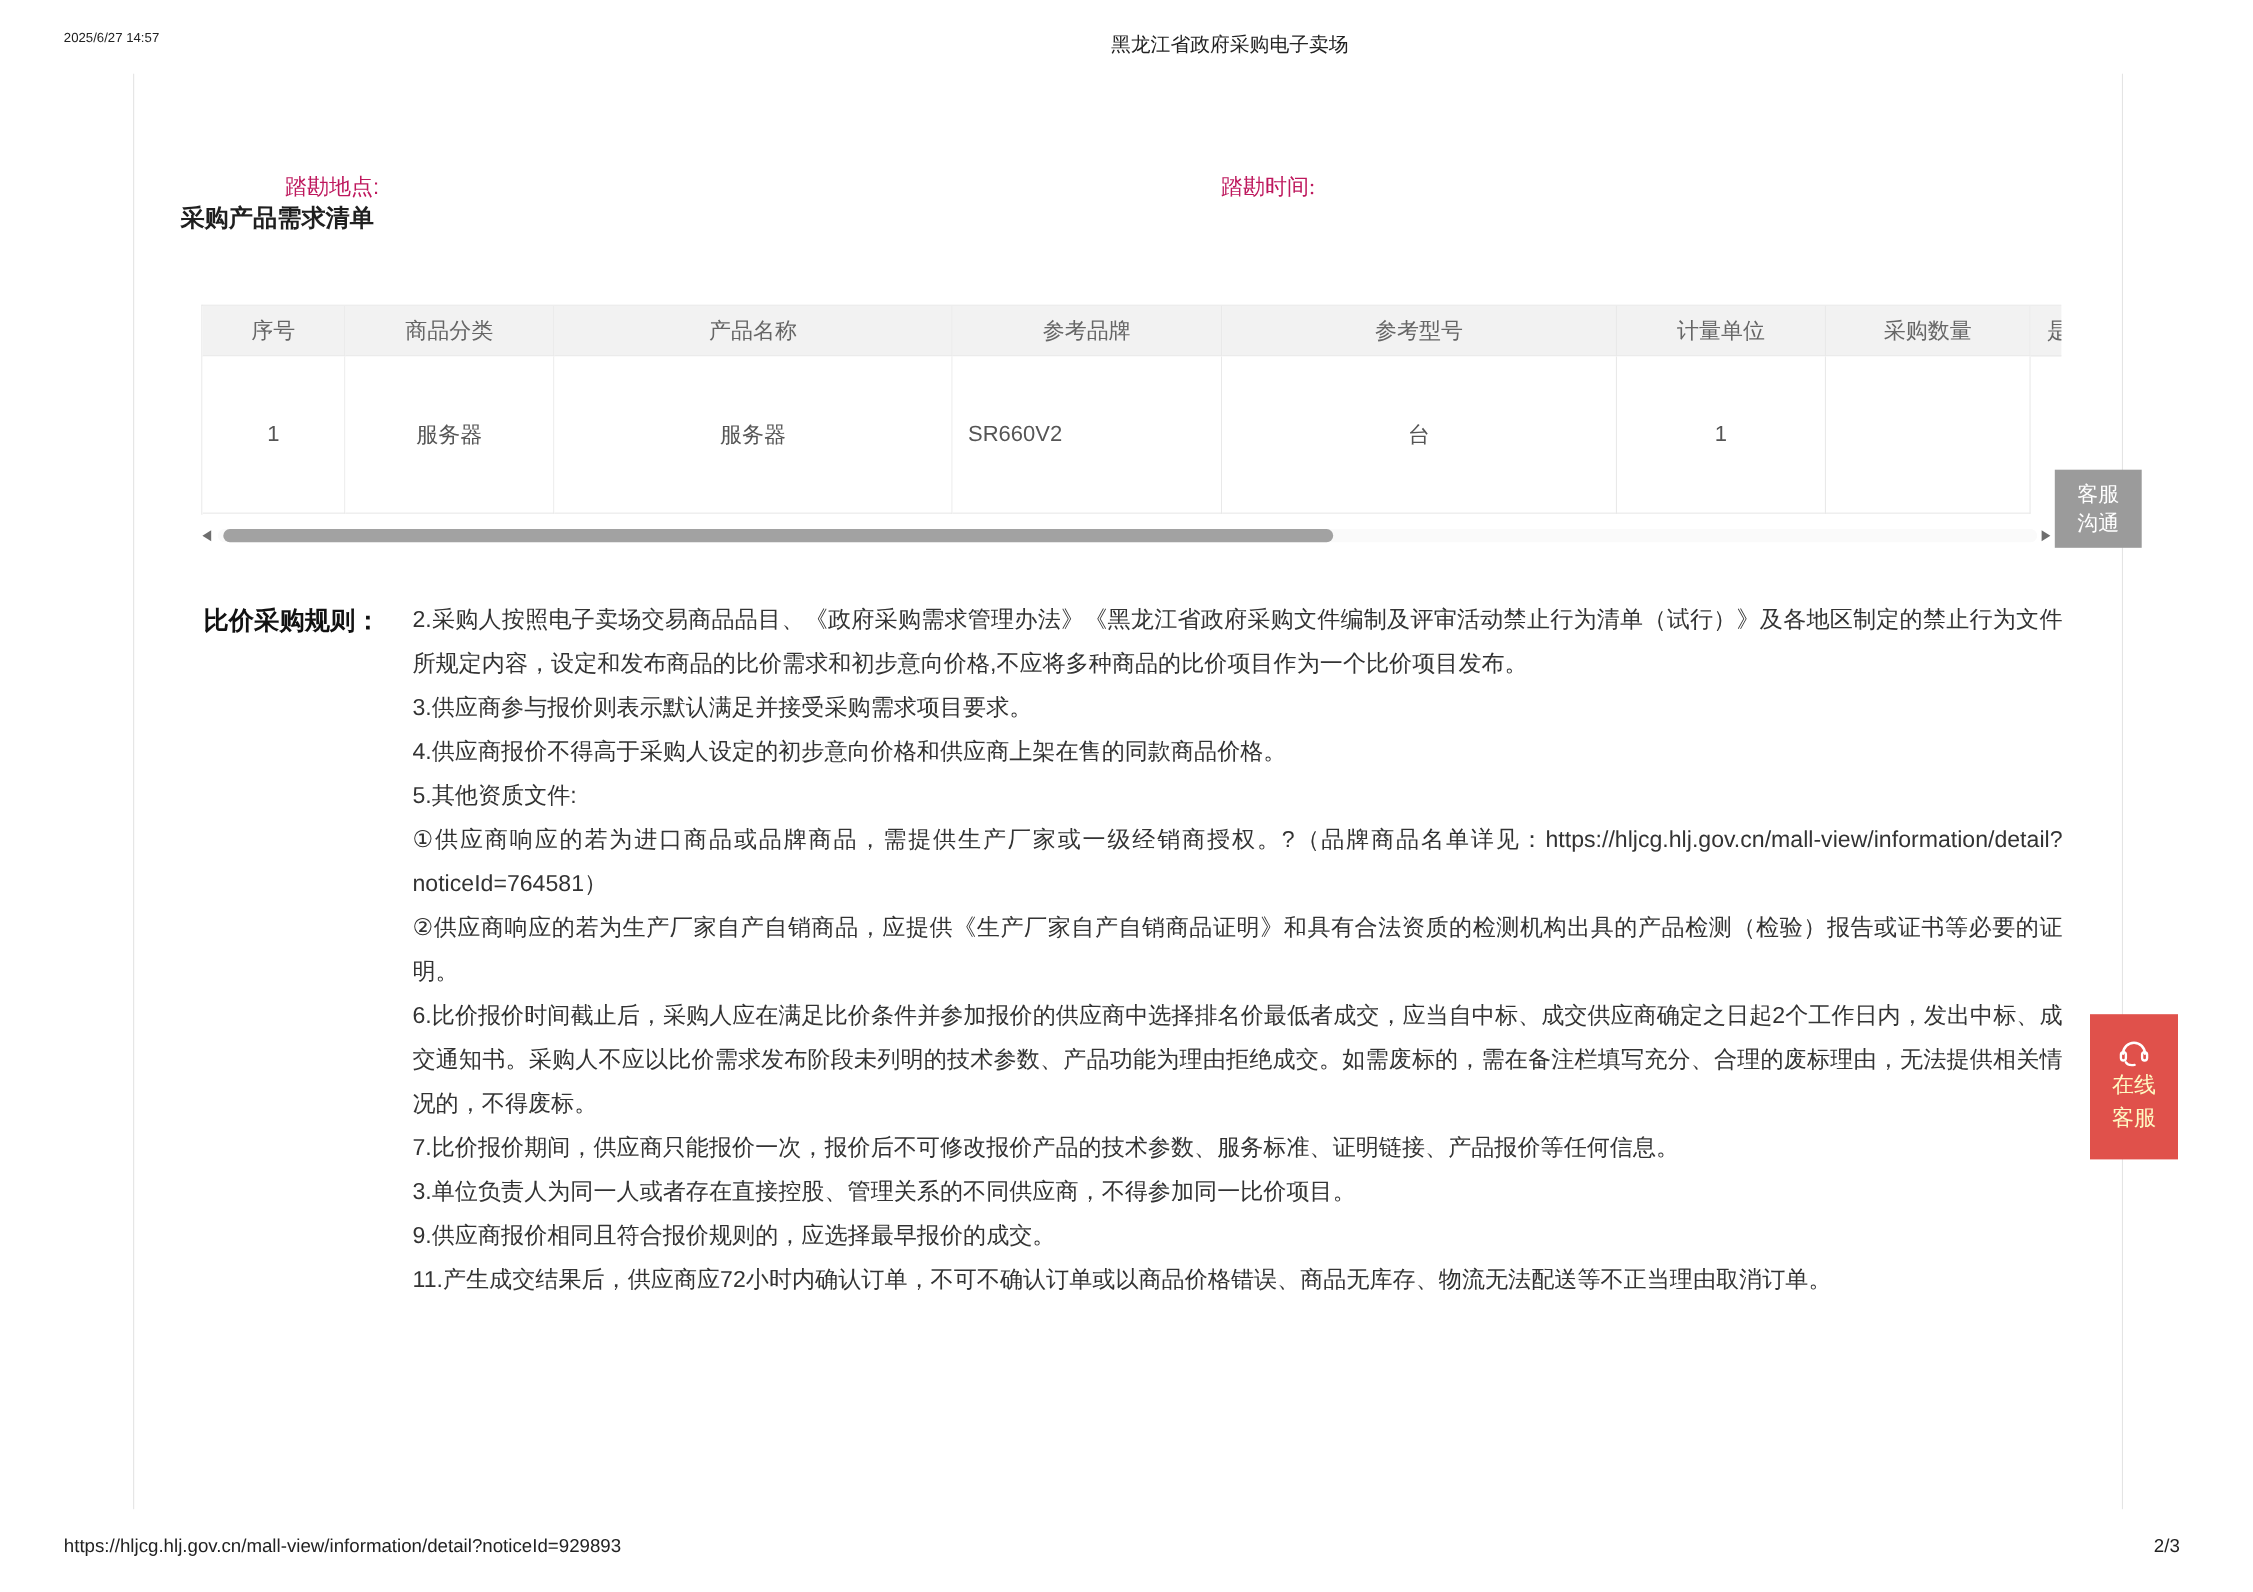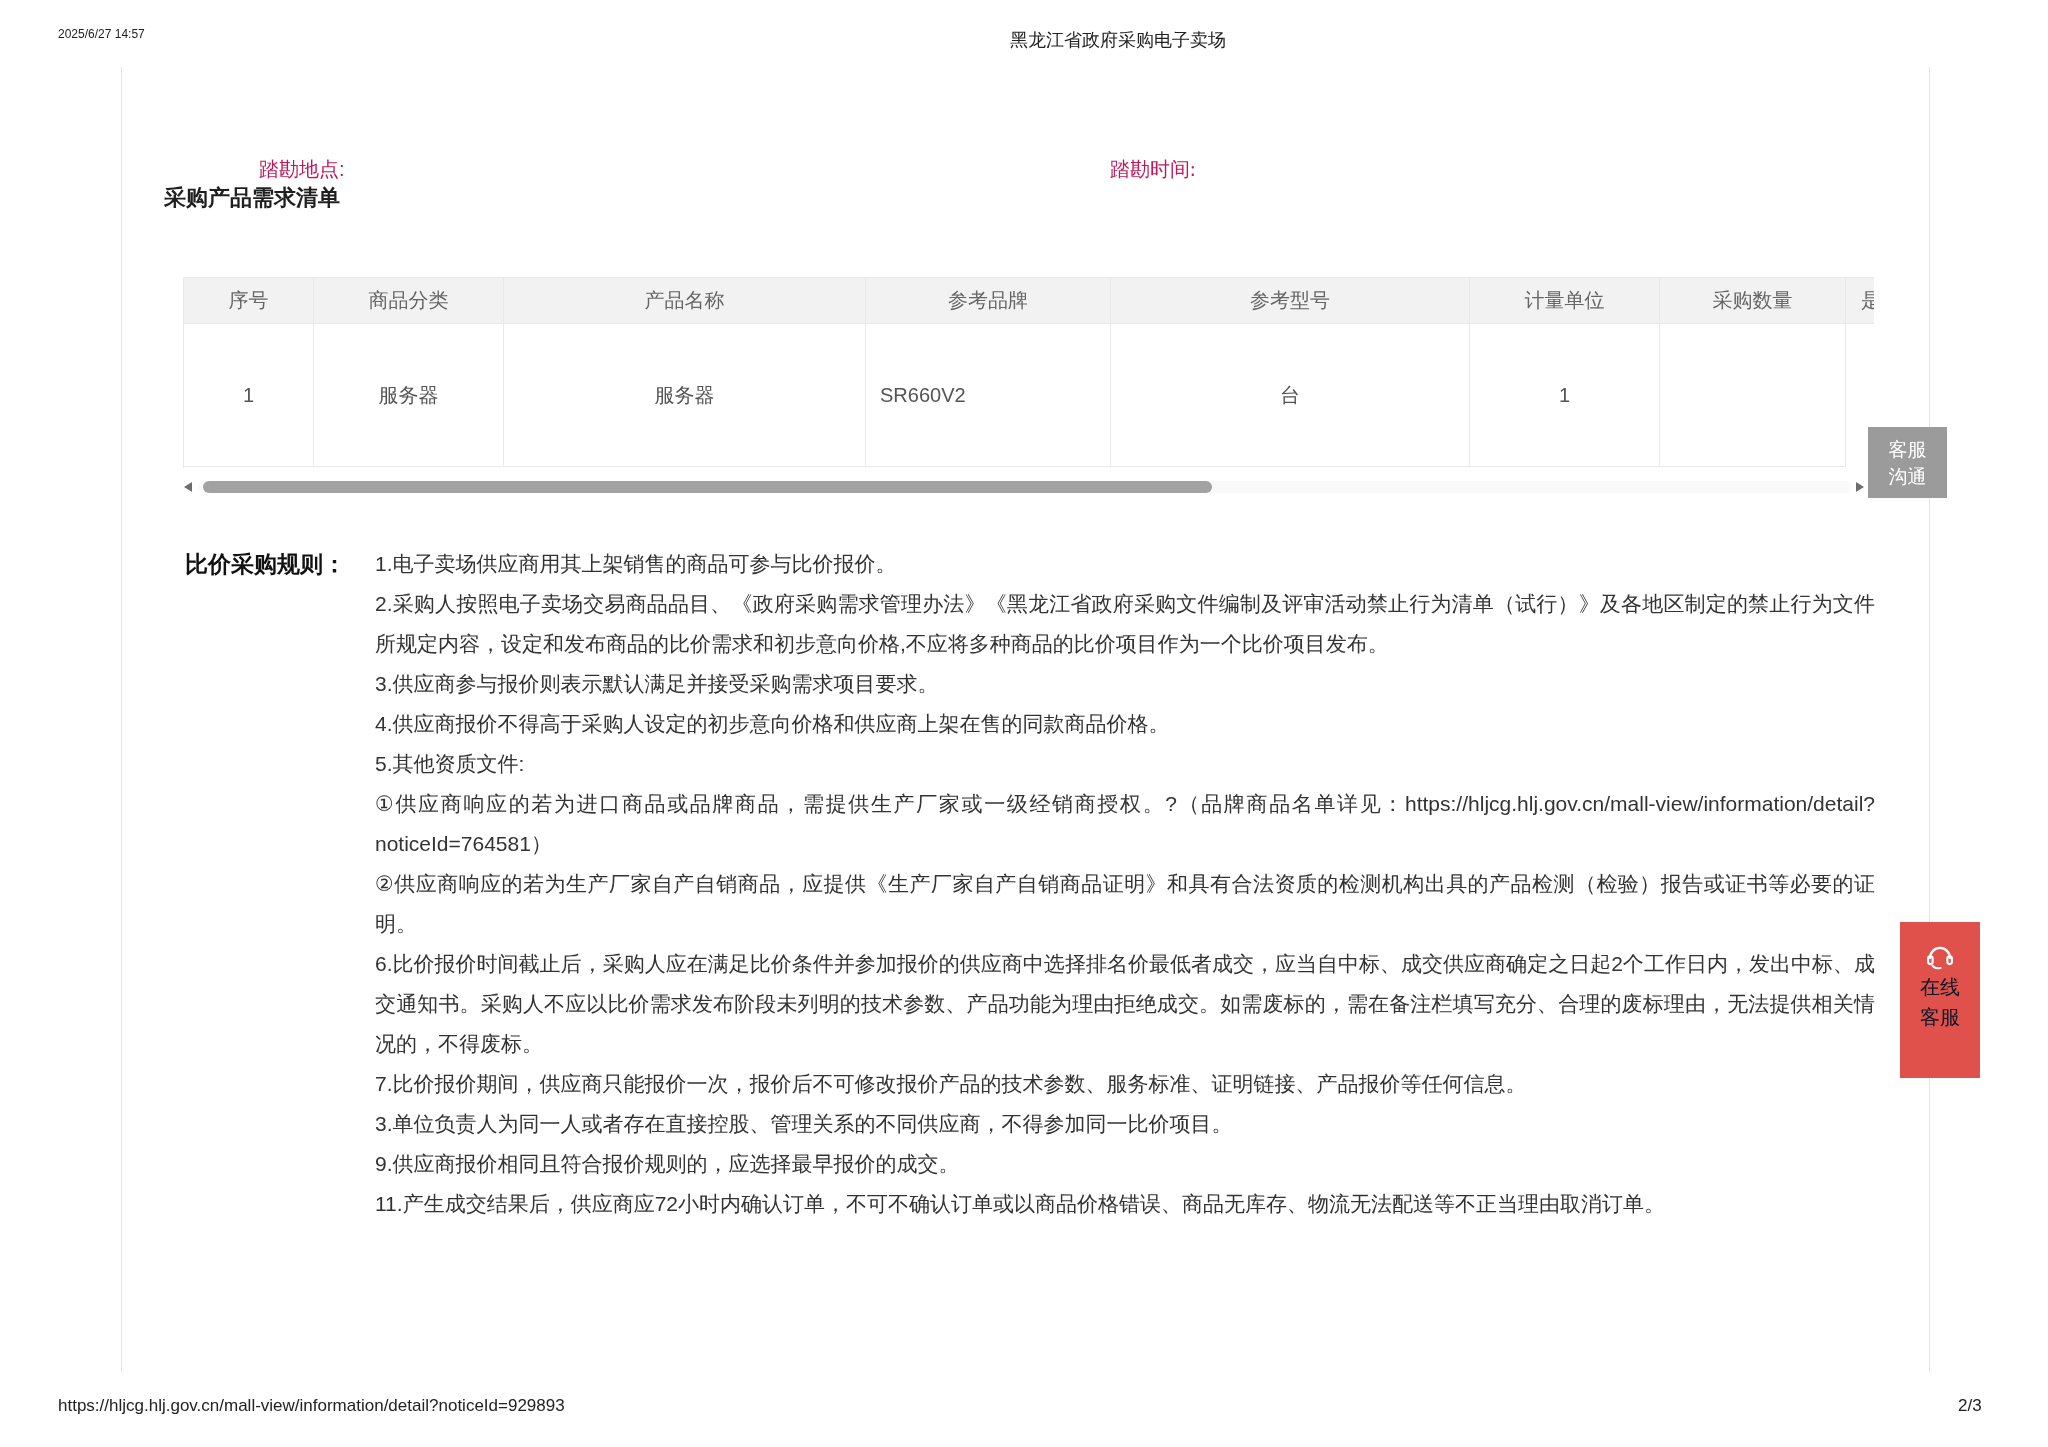--- a/index.html
+++ b/index.html
@@ -37,22 +37,22 @@
   .scroll-track{left:198px;top:481px;width:1654px;height:12px;background:#fafafa;border-radius:6px;}
   .scroll-thumb{left:203px;top:481px;width:1009px;height:12px;background:#a2a2a2;border-radius:6px;}
   .scroll-arrow-left{left:184px;top:482px;width:0;height:0;border-top:5px solid transparent;
     border-bottom:5px solid transparent;border-right:8px solid #6e6e6e;}
   .scroll-arrow-right{left:1856px;top:482px;width:0;height:0;border-top:5px solid transparent;
     border-bottom:5px solid transparent;border-left:8px solid #6e6e6e;}
   
   .chat-button{left:1868px;top:427px;width:79px;height:71px;background:var(--gray-button,#9b9b9b);
     color:#fff;font-size:19px;line-height:27px;text-align:center;display:flex;flex-direction:column;
     justify-content:center;cursor:pointer;}
-  .service-button{left:1900px;top:922px;width:80px;height:156px;background:var(--accent-red,#e0514b);
-    color:#0f172a;cursor:pointer;display:flex;flex-direction:column;align-items:center;}
+  .service-button{left:1900px;top:922px;width:80px;height:132px;background:var(--accent-red,#e0514b);
+    color:#fef9c3;cursor:pointer;display:flex;flex-direction:column;align-items:center;}
   .service-button .icon{margin-top:16px;width:34px;height:34px;}
   .service-button .lbl{font-size:20px;line-height:30px;}
   
   .rules{left:185px;top:544px;width:1695px;display:flex;align-items:flex-start;}
   .rules-label{flex:0 0 190px;font-size:23px;font-weight:bold;color:#111;line-height:40px;white-space:nowrap;}
   .rules-items{width:1500px;}
   .rules-items p{margin:0;font-size:21px;line-height:40px;color:#333;text-align:justify;}
 </style>
 </head>
 <body>
@@ -98,21 +98,20 @@
   <div class="abs scroll-arrow-right"></div>
 
   <div class="abs chat-button">
     <div>客服</div>
     <div>沟通</div>
   </div>
 
   <div class="abs rules">
     <div class="rules-label">比价采购规则：</div>
     <div class="rules-items">
-      <p>1.电子卖场供应商用其上架销售的商品可参与比价报价。</p>
       <p>2.采购人按照电子卖场交易商品品目、《政府采购需求管理办法》《黑龙江省政府采购文件编制及评审活动禁止行为清单（试行）》及各地区制定的禁止行为文件所规定内容，设定和发布商品的比价需求和初步意向价格,不应将多种商品的比价项目作为一个比价项目发布。</p>
       <p>3.供应商参与报价则表示默认满足并接受采购需求项目要求。</p>
       <p>4.供应商报价不得高于采购人设定的初步意向价格和供应商上架在售的同款商品价格。</p>
       <p>5.其他资质文件:</p>
       <p>①供应商响应的若为进口商品或品牌商品，需提供生产厂家或一级经销商授权。?（品牌商品名单详见：https://hljcg.hlj.gov.cn/mall-view/information/detail?noticeId=764581）</p>
       <p>②供应商响应的若为生产厂家自产自销商品，应提供《生产厂家自产自销商品证明》和具有合法资质的检测机构出具的产品检测（检验）报告或证书等必要的证明。</p>
       <p>6.比价报价时间截止后，采购人应在满足比价条件并参加报价的供应商中选择排名价最低者成交，应当自中标、成交供应商确定之日起2个工作日内，发出中标、成交通知书。采购人不应以比价需求发布阶段未列明的技术参数、产品功能为理由拒绝成交。如需废标的，需在备注栏填写充分、合理的废标理由，无法提供相关情况的，不得废标。</p>
       <p>7.比价报价期间，供应商只能报价一次，报价后不可修改报价产品的技术参数、服务标准、证明链接、产品报价等任何信息。</p>
       <p>3.单位负责人为同一人或者存在直接控股、管理关系的不同供应商，不得参加同一比价项目。</p>
       <p>9.供应商报价相同且符合报价规则的，应选择最早报价的成交。</p>

